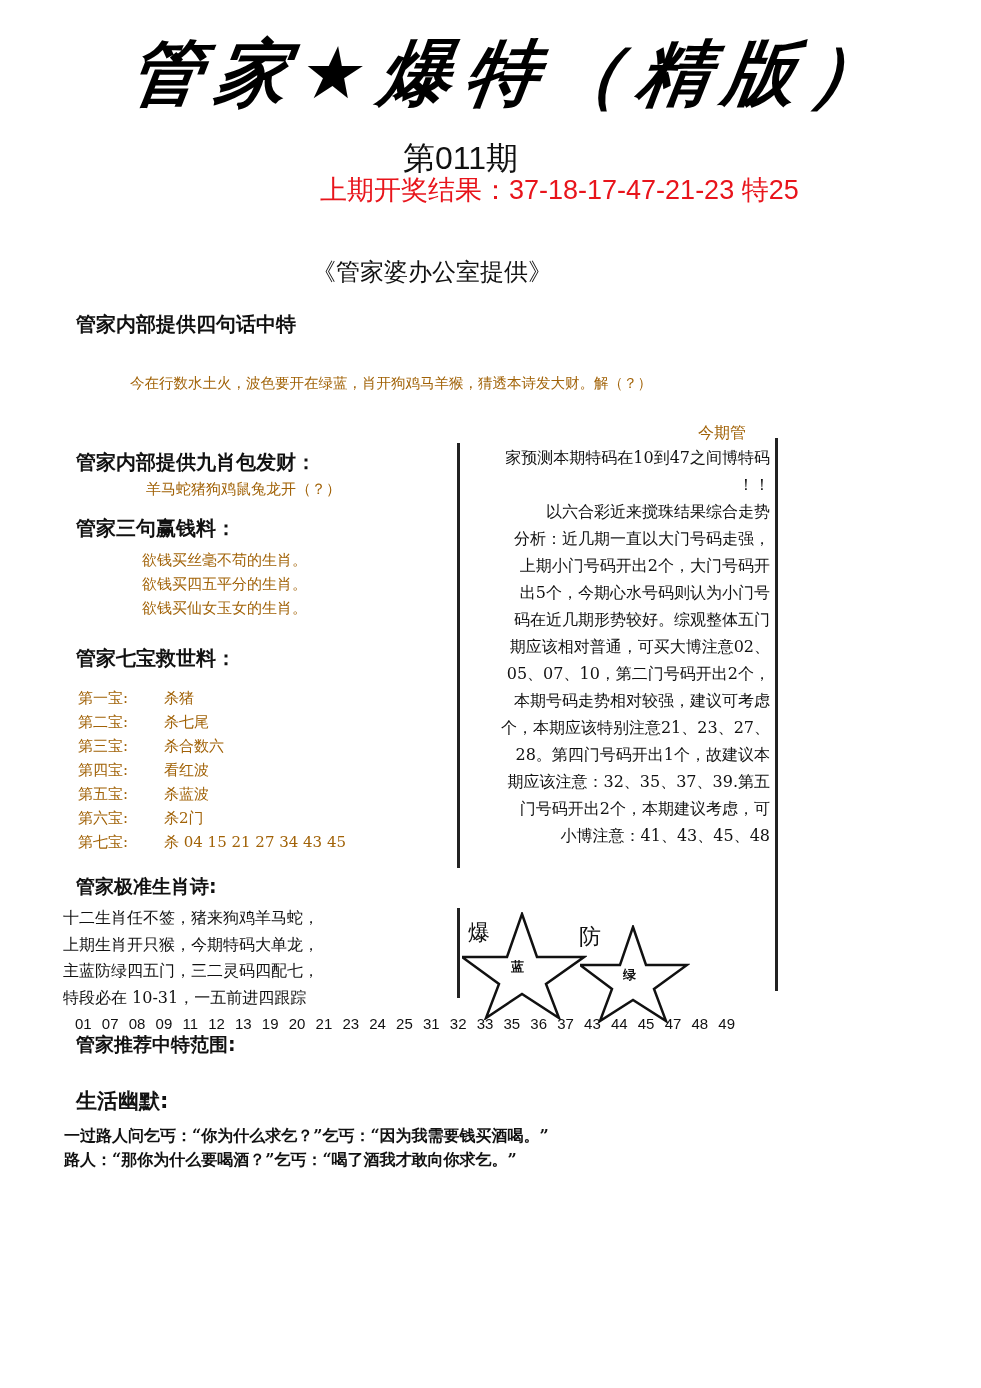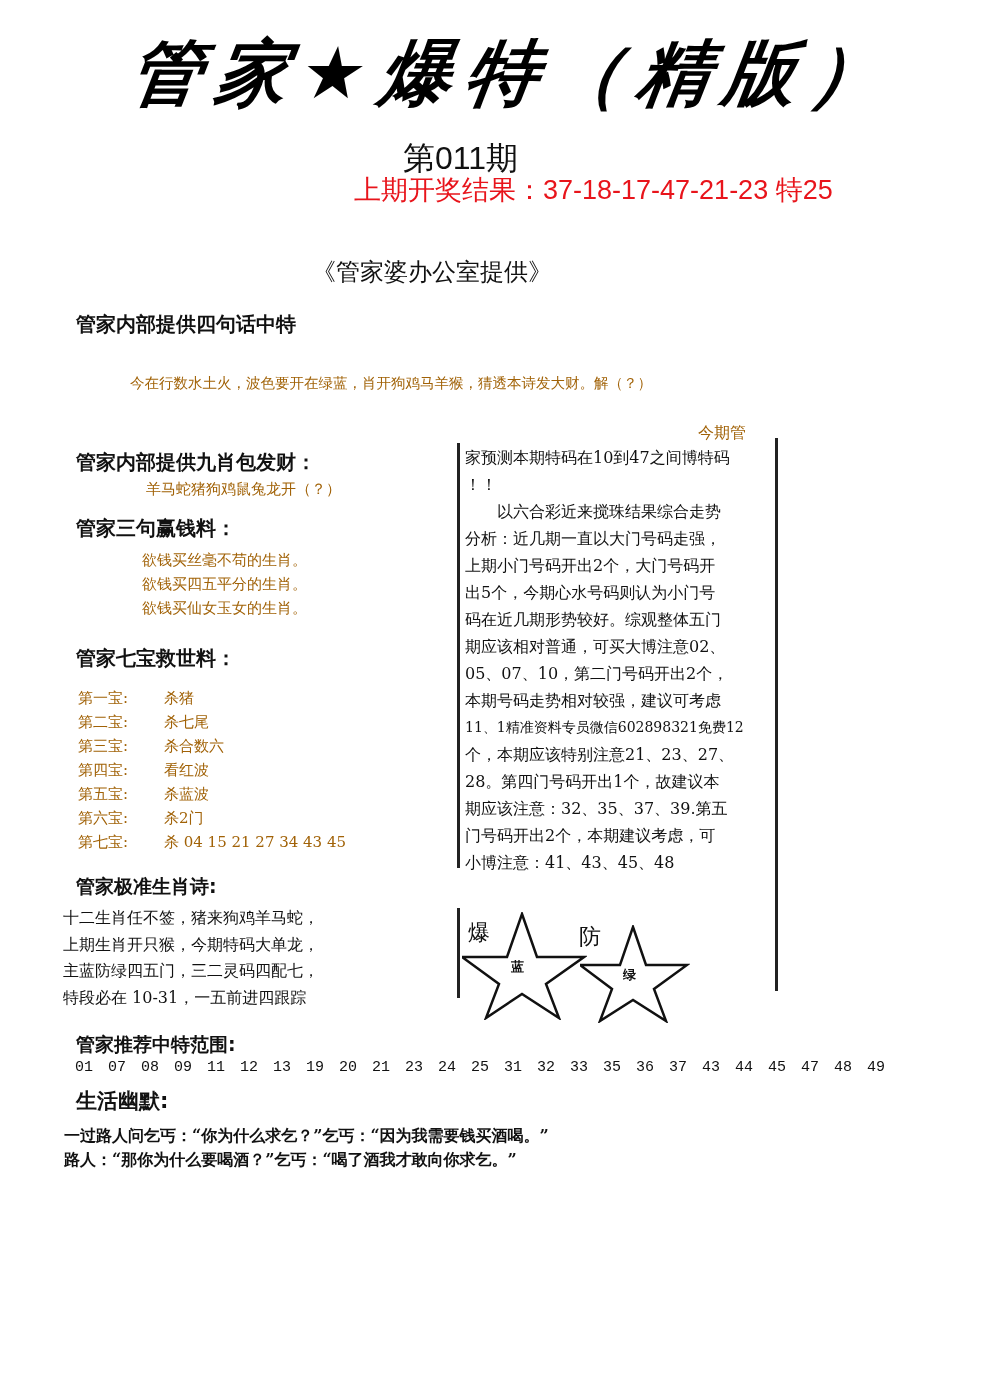--- a/index.html
+++ b/index.html
@@ -11,21 +11,21 @@
     font-family:"DejaVu Sans", sans-serif; font-weight:bold; font-style:italic;
     font-size:72px; letter-spacing:14px; color:#000; white-space:nowrap;
     transform:skewX(-8deg); line-height:90px;
   }
   .issue {
     left:403px; top:138px; font-family:"Liberation Sans", sans-serif;
     font-size:32px; color:#111; line-height:40px; white-space:nowrap;
   }
   .result {
     left:320px; top:172px; font-family:"Liberation Sans", sans-serif;
-    font-size:27px; color:#e8141b; line-height:36px; white-space:nowrap;margin-left:34px;
+    font-size:27px; color:#e8141b; line-height:36px; white-space:nowrap;
   }
   .provider {
     left:312px; top:228px; font-family:"DejaVu Serif", serif;
     font-size:24px; color:#111; line-height:36px; white-space:nowrap;margin-top:26px;
   }
   .h {
     font-family:"DejaVu Sans", sans-serif; font-weight:bold; font-size:20px;
     color:#111; white-space:nowrap; line-height:28px;
   }
   .p {
@@ -33,25 +33,25 @@
     white-space:nowrap; line-height:24px;
   }
   .treasure-row { display:flex; gap:16px; }
   .treasure-row .lab { width:70px; }
   .poem { font-family:"DejaVu Serif", serif; font-size:16px; line-height:26.5px; white-space:nowrap; }
   .box-left { left:457px; top:443px; width:3px; height:425px; background:#222; }
   .box-left2 { left:457px; top:908px; width:3px; height:90px; background:#222; }
   .box-right { left:775px; top:438px; width:3px; height:553px; background:#222; }
   .rtext {
     left:465px; top:444px; width:305px; font-family:"DejaVu Serif", serif;
-    font-size:16px; line-height:27px; color:#111;
+    font-size:16px; line-height:27px; color:#111;text-align:right;
   }
   .rtext .ln { white-space:nowrap; display:block; }
   .numbers {
-    left:75px; top:1056px; font-family:Liberation Mono, monospace; font-size:15px;
+    left:75px; top:1012px; font-family:Liberation Sans, sans-serif; font-size:15px;
     word-spacing:6px; white-space:nowrap; line-height:24px;text-align:center;
   }
   .joke {
     font-family:"DejaVu Serif", serif; font-weight:bold; font-size:16px;
     white-space:nowrap; line-height:24px;
   }
   .star-label { font-family:"DejaVu Serif", serif; font-size:22px; }
   .star-inner { font-family:"DejaVu Serif", serif; font-size:13px; font-weight:bold; }
 </style>
 </head>
@@ -131,21 +131,20 @@
   <span class="ln">家预测本期特码在10到47之间博特码</span>
   <span class="ln">！！</span>
   <span class="ln">　　以六合彩近来搅珠结果综合走势</span>
   <span class="ln">分析：近几期一直以大门号码走强，</span>
   <span class="ln">上期小门号码开出2个，大门号码开</span>
   <span class="ln">出5个，今期心水号码则认为小门号</span>
   <span class="ln">码在近几期形势较好。综观整体五门</span>
   <span class="ln">期应该相对普通，可买大博注意02、</span>
   <span class="ln">05、07、10，第二门号码开出2个，</span>
   <span class="ln">本期号码走势相对较强，建议可考虑</span>
-  <span class="ln" style="font-size:14px;">11、1精准资料专员微信602898321免费12</span>
   <span class="ln">个，本期应该特别注意21、23、27、</span>
   <span class="ln">28。第四门号码开出1个，故建议本</span>
   <span class="ln">期应该注意：32、35、37、39.第五</span>
   <span class="ln">门号码开出2个，本期建议考虑，可</span>
   <span class="ln">小博注意：41、43、45、48</span>
 </div>
 
 <div class="abs star-label" style="left:468px; top:918px;">爆</div>
 <svg class="abs" style="left:462px; top:912px;" width="125" height="108" viewBox="0 0 125 108">
   <polygon points="60,2 75,45 122,45 84,72 97,106 60,82 24,106 37,72 0,45 45,45" fill="none" stroke="#111" stroke-width="2.5" stroke-linejoin="miter"></polygon>

